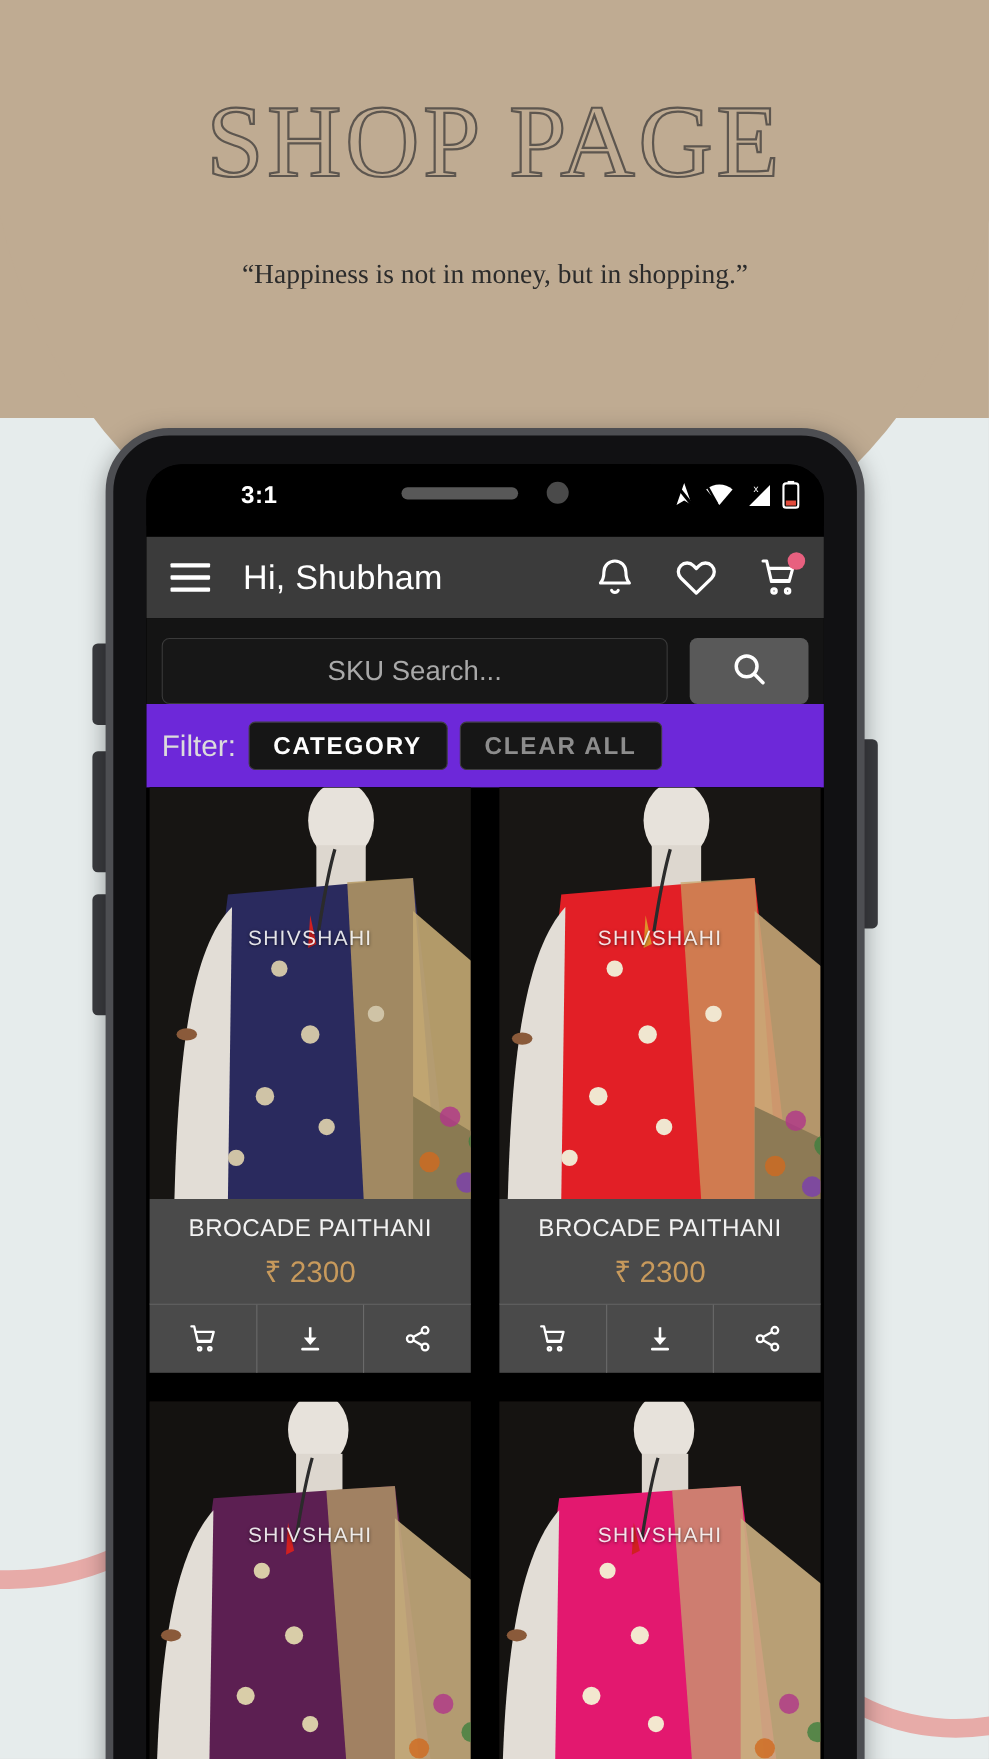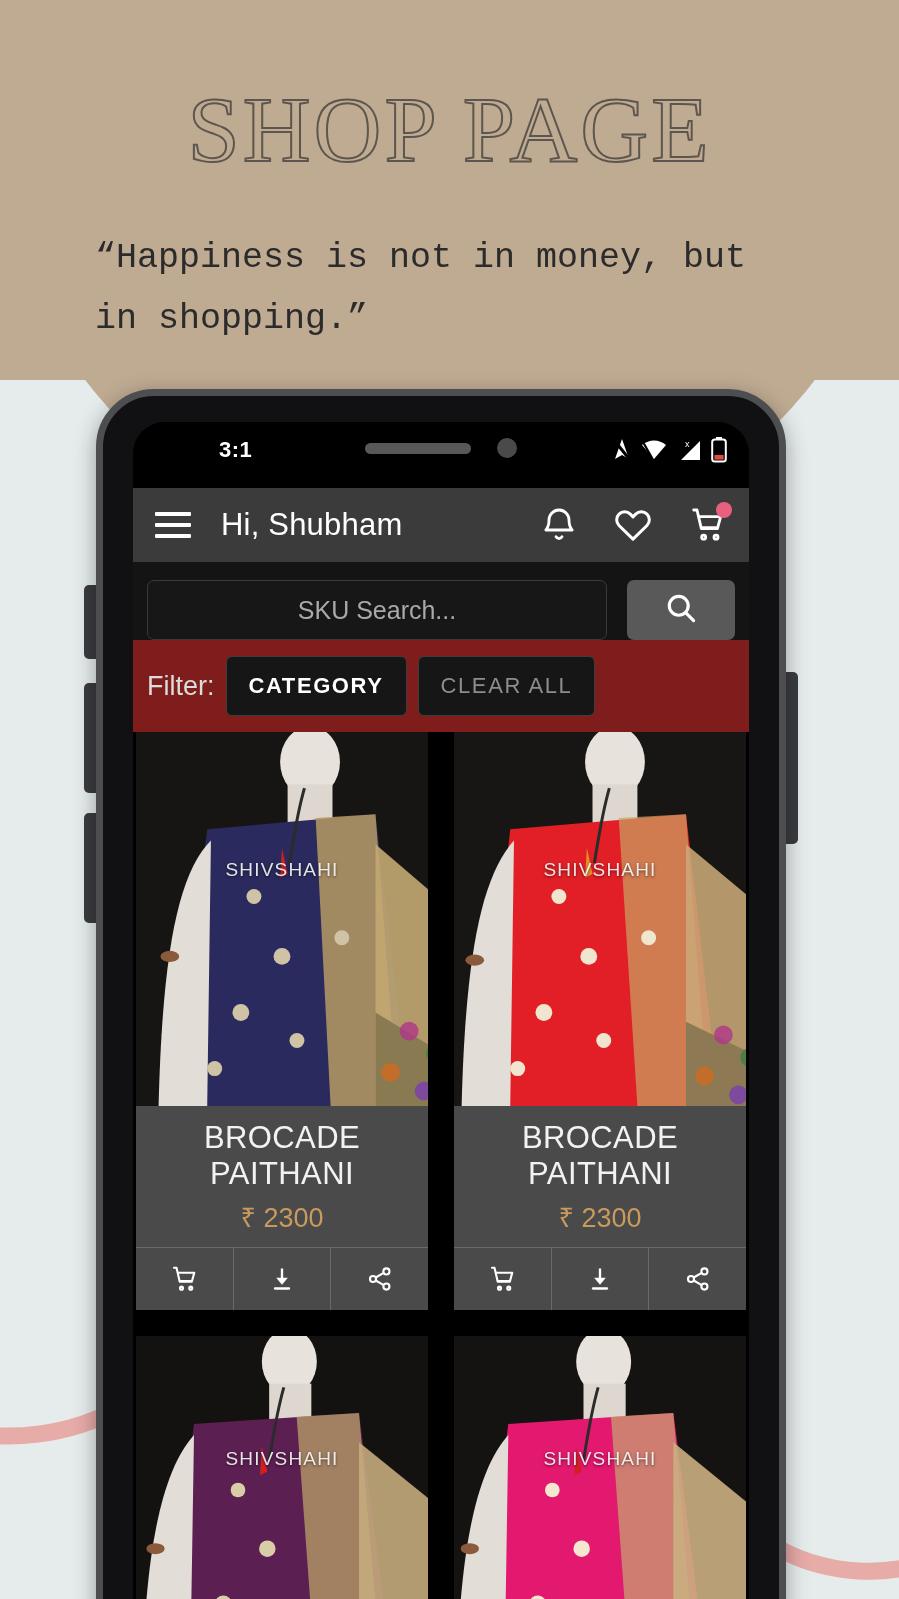--- a/index.html
+++ b/index.html
@@ -48,23 +48,23 @@
     font-family:"Liberation Serif", serif;
     font-size:94px;
     line-height:1;
     letter-spacing:3px;
     color:transparent;
     -webkit-text-stroke:2px #5d564f;
     font-weight:400;
   }
   .quote {
     position:absolute; top:228px; left:95px; width:710px;
-    text-align:left;
-    font-family:Liberation Mono, monospace;
-    font-size:35px;
+    text-align:center;
+    font-family:Liberation Serif, serif;
+    font-size:25px;
     line-height:1.75;
     color:#2b2b2b;
     letter-spacing:0px;
   }
 
   
   .phone {
     position:absolute;
     left:96px; top:389px;
     width:690px; height:1250px;
@@ -147,34 +147,34 @@
   .search-ph { color:#a9a9a9; font-size:25px; }
   .search-btn {
     width:108px; height:60px; border-radius:7px;
     background:#595959;
     display:flex; align-items:center; justify-content:center;
     cursor:pointer;
   }
 
   
   .filter-row {
-    background:#7f1d1d;
+    background:#6d28d9;
     display:flex; align-items:center; gap:11px;
     padding:16px 14px 16px 14px;
   }
   .filter-label { color:#dcdcdc; font-size:27px; }
   .chip {
-    height:60px; padding:0 22px;
+    height:44px; padding:0 22px;
     border:1px solid #3e3e3e; border-radius:6px;
     background:#161616;
     display:flex; align-items:center; justify-content:center;
     color:#fff; font-size:22px; font-weight:700; letter-spacing:1.6px;
     cursor:pointer;
   }
-  .chip.muted { color:#8d8d8d; font-weight:400; }
+  .chip.muted { color:#8d8d8d; font-weight:700; }
 
   
   .grid {
     background:#000;
     display:grid; grid-template-columns:1fr 1fr;
     gap:26px; padding:0 3px;
   }
   .card { background:#000; }
   .card-img {
     position:relative; width:100%; height:374px;
@@ -184,21 +184,21 @@
   .card-img svg { position:absolute; inset:0; width:100%; height:100%; }
   .watermark {
     position:absolute; left:0; right:0; top:34%;
     text-align:center;
     color:rgba(255,255,255,.88);
     font-size:19px; letter-spacing:1.2px;
     text-shadow:0 1px 3px rgba(0,0,0,.6);
     pointer-events:none;
   }
   .card-info { background:#4a4a4a; padding:14px 8px 12px; text-align:center; }
-  .card-title { color:#f2f2f2; font-size:31px; letter-spacing:.4px; }
+  .card-title { color:#f2f2f2; font-size:22px; letter-spacing:.4px; }
   .card-price { color:#c89a5c; font-size:27px; margin-top:6px; }
   .card-actions { display:flex; background:#4a4a4a; border-top:1px solid #6a6a6a; }
   .act {
     flex:1; height:62px;
     display:flex; align-items:center; justify-content:center;
     cursor:pointer;
   }
   .act + .act { border-left:1px solid #6a6a6a; }
 </style>
 </head>

